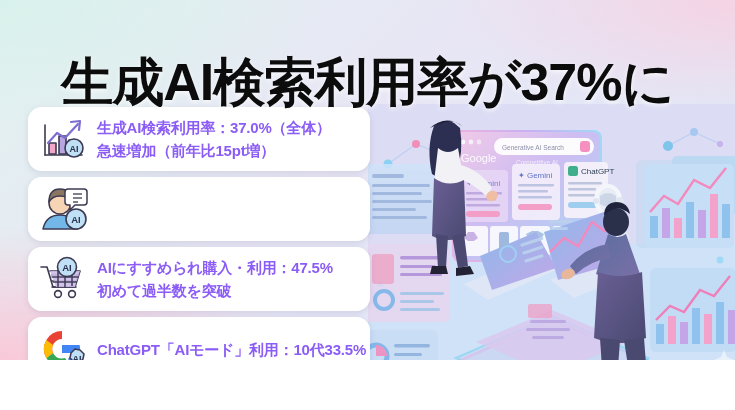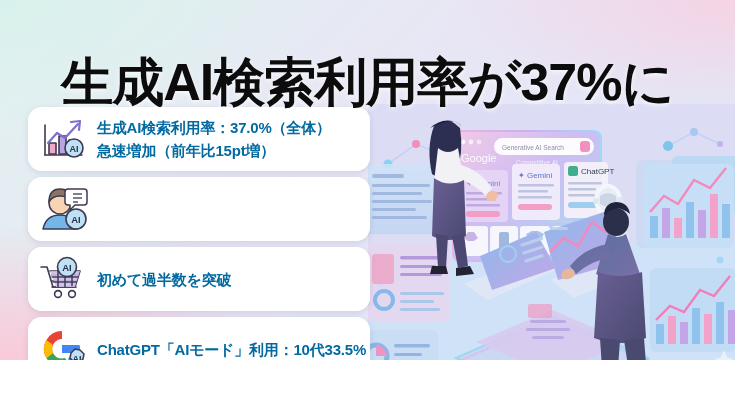--- a/index.html
+++ b/index.html
@@ -76,21 +76,21 @@
   .card-text {
     display: flex;
     flex-direction: column;
     justify-content: center;
     gap: 2px;
   }
   .line1, .line2 {
     font-size: 15px;
     line-height: 21px;
     font-weight: 700;
-    color: #0369a1;
+    color: #8b5cf6;
     white-space: nowrap;
     letter-spacing: -0.2px;
   }
 
   
   .illustration {
     position: absolute;
     left: 368px;
     top: 104px;
     width: 367px;
@@ -475,20 +475,21 @@
           </g>
           <g stroke="#3c3a52" stroke-width="1.6" fill="#ffffff">
             <circle cx="20" cy="39" r="3.4"></circle>
             <circle cx="34" cy="39" r="3.4"></circle>
           </g>
           <circle cx="29" cy="12" r="9.5" fill="#bfe0f5" stroke="#3c3a52" stroke-width="1.6"></circle>
           <text x="29" y="16" text-anchor="middle" font-family="Liberation Sans, sans-serif" font-size="9.5" font-weight="700" fill="#2c3350">AI</text>
         </svg>
       </div>
       <div class="card-text">
+        <div class="line1">AIにすすめられ購入・利用：47.5%</div>
         <div class="line2">初めて過半数を突破</div>
       </div>
     </div>
 
     <div class="card">
       <div class="card-icon">
         <svg width="50" height="48" viewBox="0 0 50 48" xmlns="http://www.w3.org/2000/svg">
           <g transform="translate(3,2)">
             <path d="M21 4 a18 18 0 0 0 -15.6 27 l6.6 -5 a10 10 0 0 1 9 -14 z" fill="#ea4335"></path>
             <path d="M5.4 31 a18 18 0 0 0 15.6 9 a18 18 0 0 0 8 -2 l-5 -7 a10 10 0 0 1 -3 0.5 a10 10 0 0 1 -9 -5.5 z" fill="#34a853"></path>

